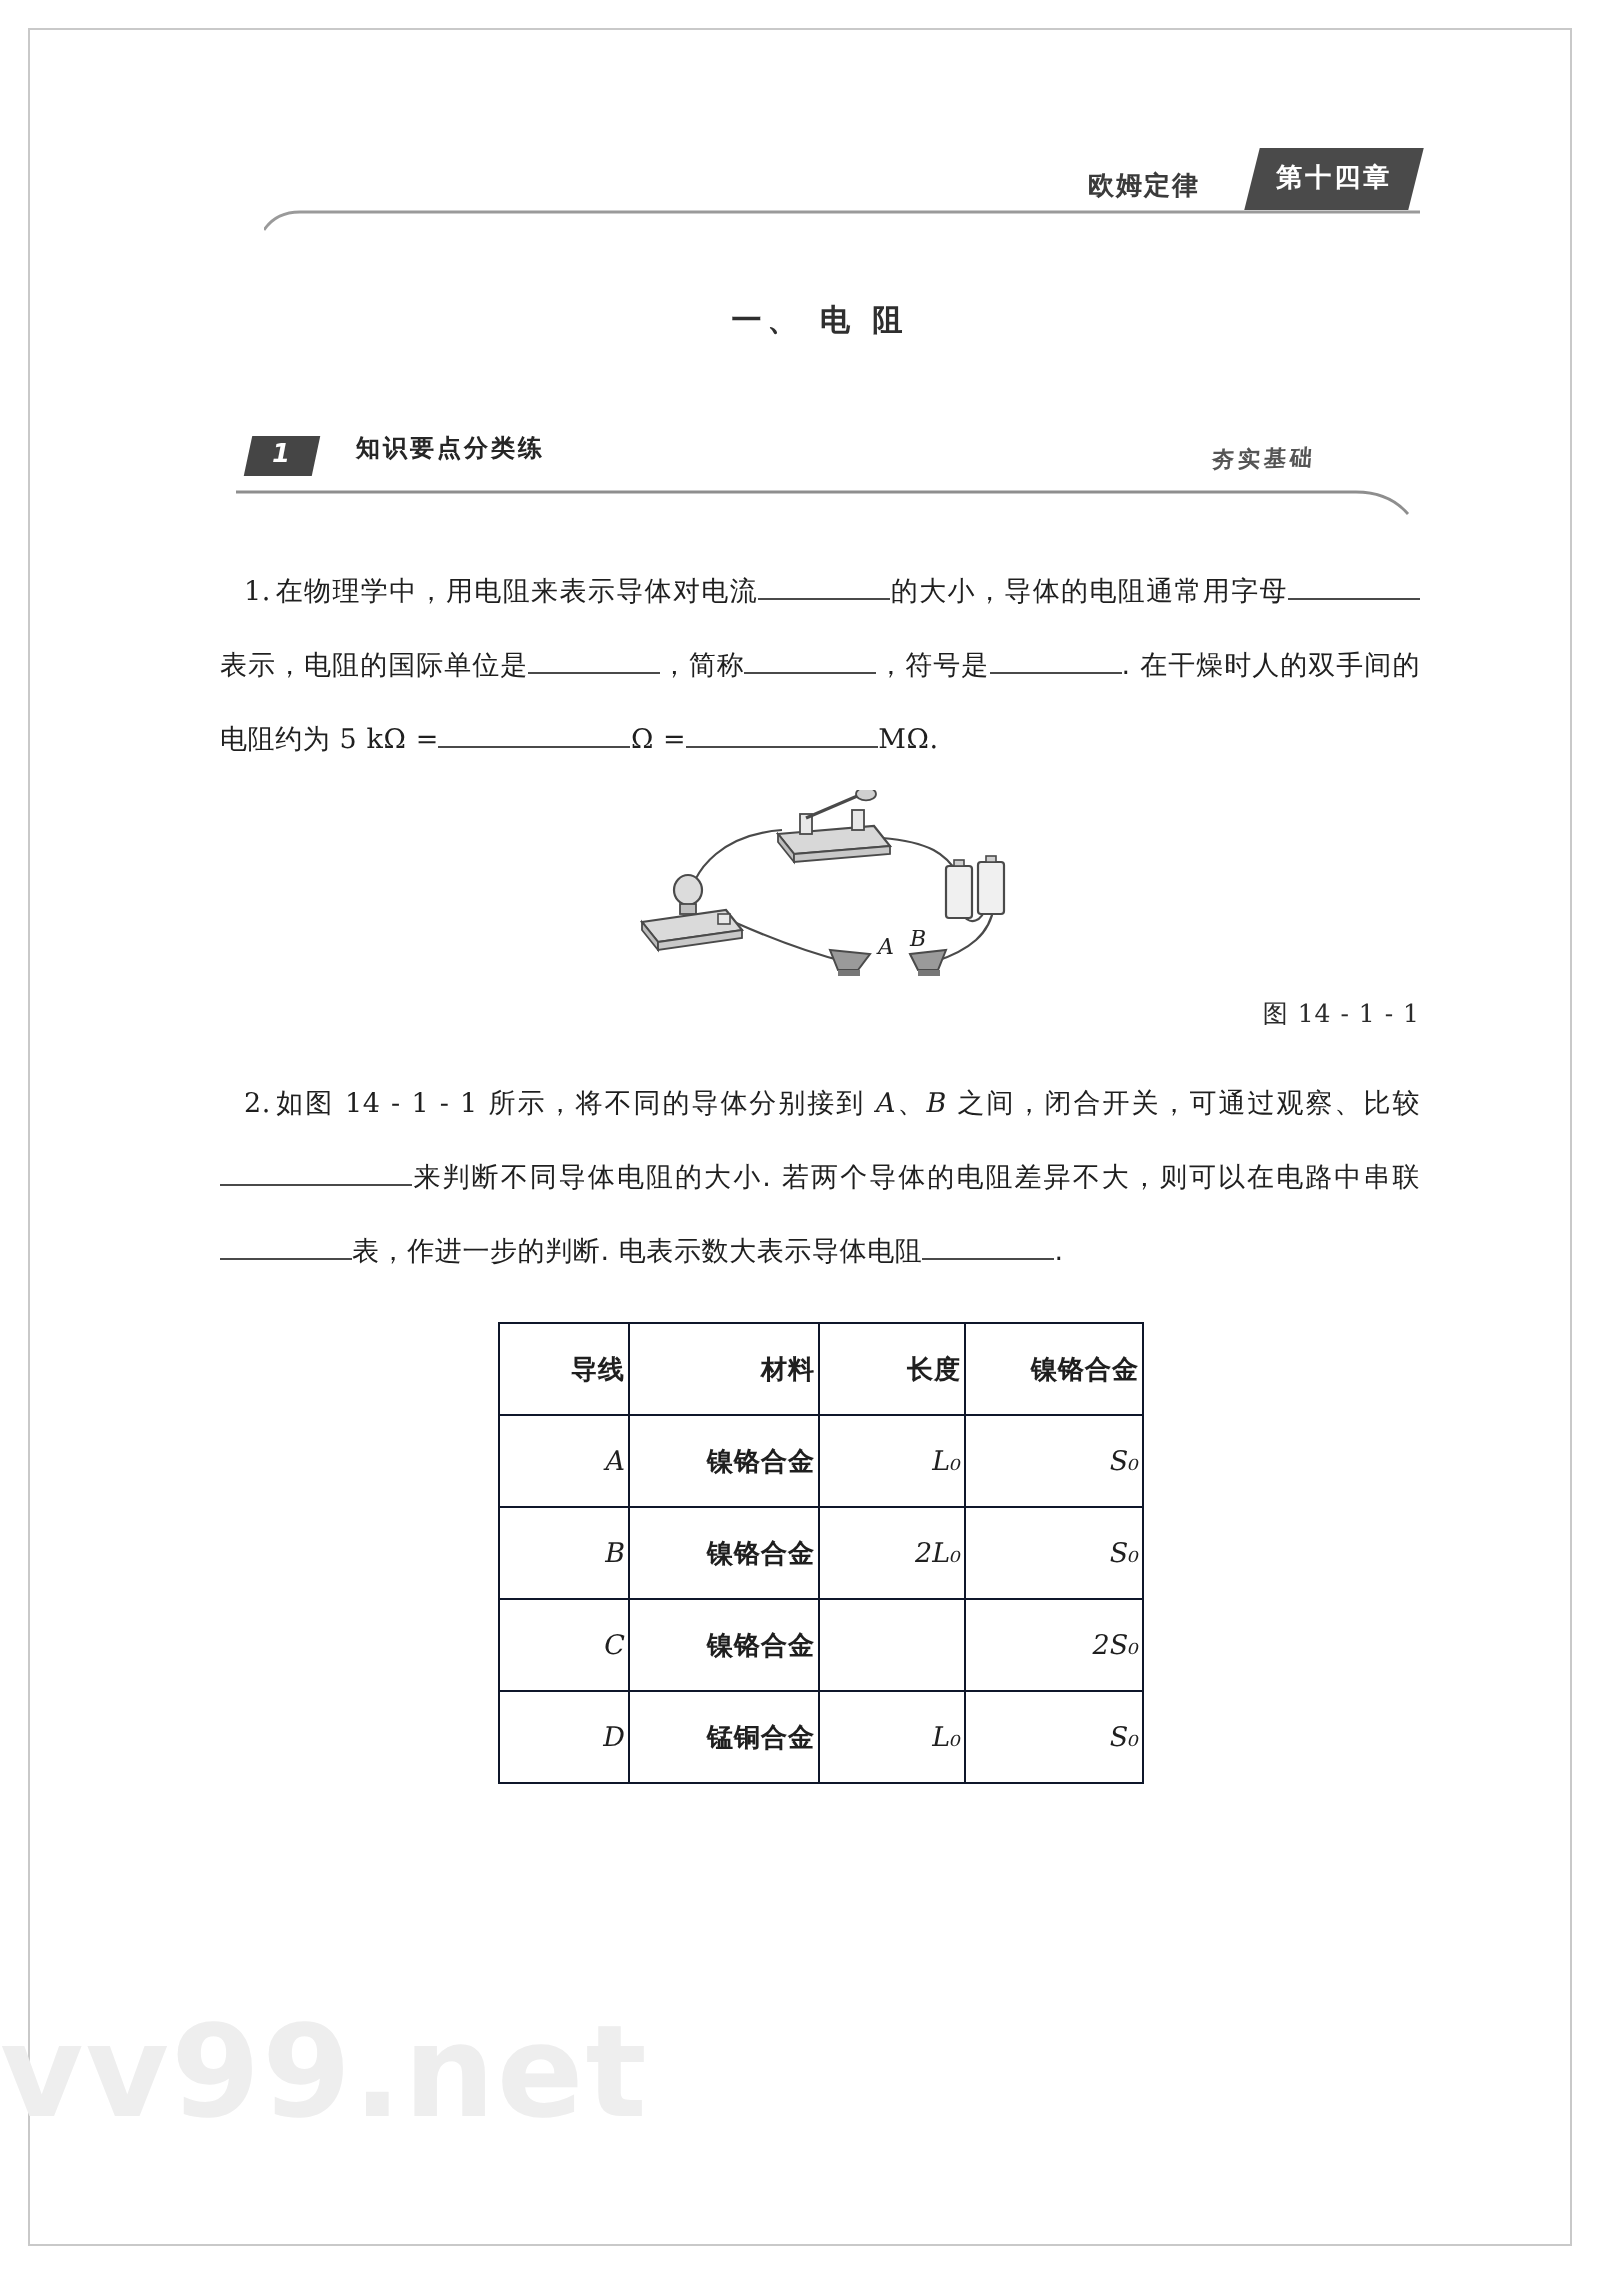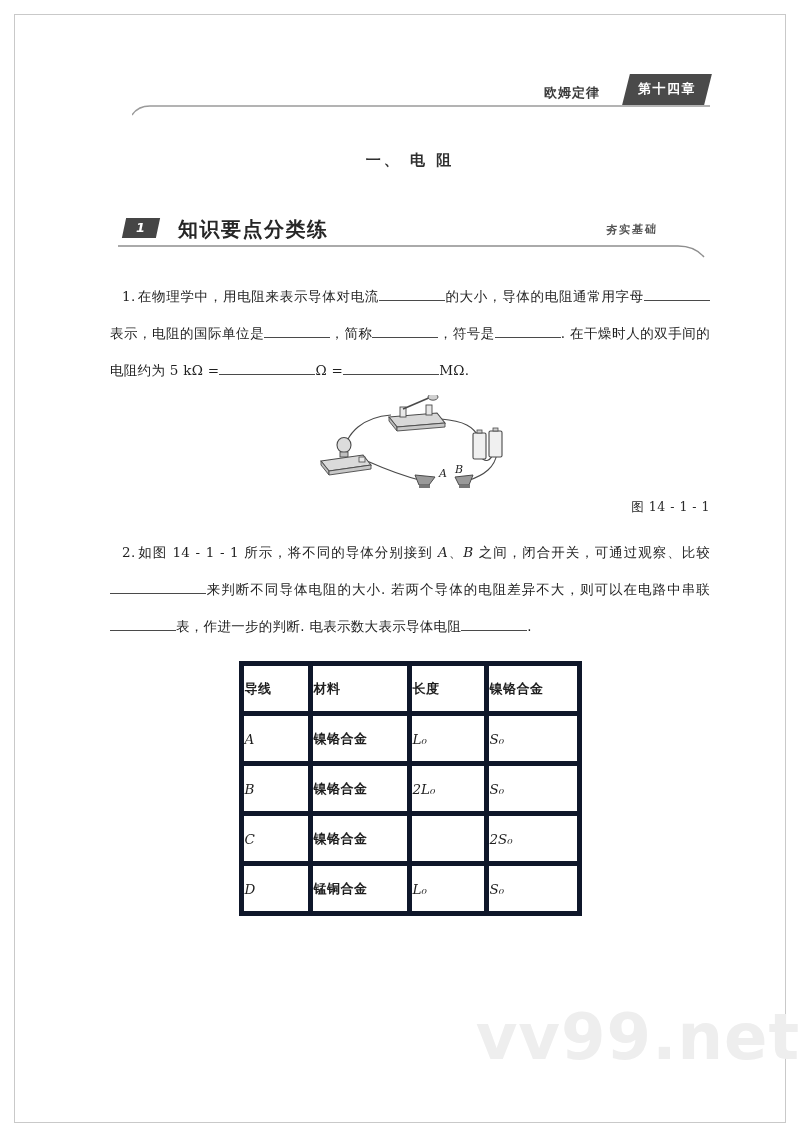--- a/index.html
+++ b/index.html
@@ -102,21 +102,21 @@
     font-style: italic;
     line-height: 20px;
     text-align: center;
     transform: skewX(-12deg);
   }
   .part-num span { display: inline-block; transform: skewX(12deg); }
   .part-name {
     position: absolute;
     left: 68px;
     top: 0px;
-    font-size: 20px;
+    font-size: 12px;
     font-weight: bold;
     letter-spacing: 1.5px;
     color: #262626;
   }
   .part-tag {
     position: absolute;
     right: 52px;
     top: 6px;
     font-size: 11px;
     font-family: "DejaVu Serif", "Liberation Serif", serif;
@@ -197,22 +197,22 @@
     margin-top: 16px;
     display: flex;
     justify-content: center;
   }
   table.data {
     border-collapse: collapse;
     font-size: 13px;
     color: #1f1f1f;
   }
   table.data th, table.data td {
-    border: 5px solid #0f172a;
-    text-align: left;
+    border: 1px solid #0f172a;
+    text-align: right;
     vertical-align: middle;
     height: 43px;
     font-weight: normal;
   }
   table.data th { font-weight: bold; letter-spacing: 0.5px; }
   table.data .c-wire  { width: 62px; }
   table.data .c-mat   { width: 92px; }
   table.data .c-len   { width: 70px; }
   table.data .c-area  { width: 86px; }
   table.data td.mat { font-weight: bold; letter-spacing: 0.5px; }
@@ -221,21 +221,21 @@
     font-style: italic;
     font-size: 13.5px;
   }
 
   
   #watermark {
     position: absolute;
     left: 0;
     right: 0;
     top: 1000px;
-    text-align: right;
+    text-align: left;
     font-size: 64px;
     font-weight: bold;
     color: #eeeeee;
     letter-spacing: 1px;
     user-select: none;
   }
 </style>
 </head>
 <body>
 

